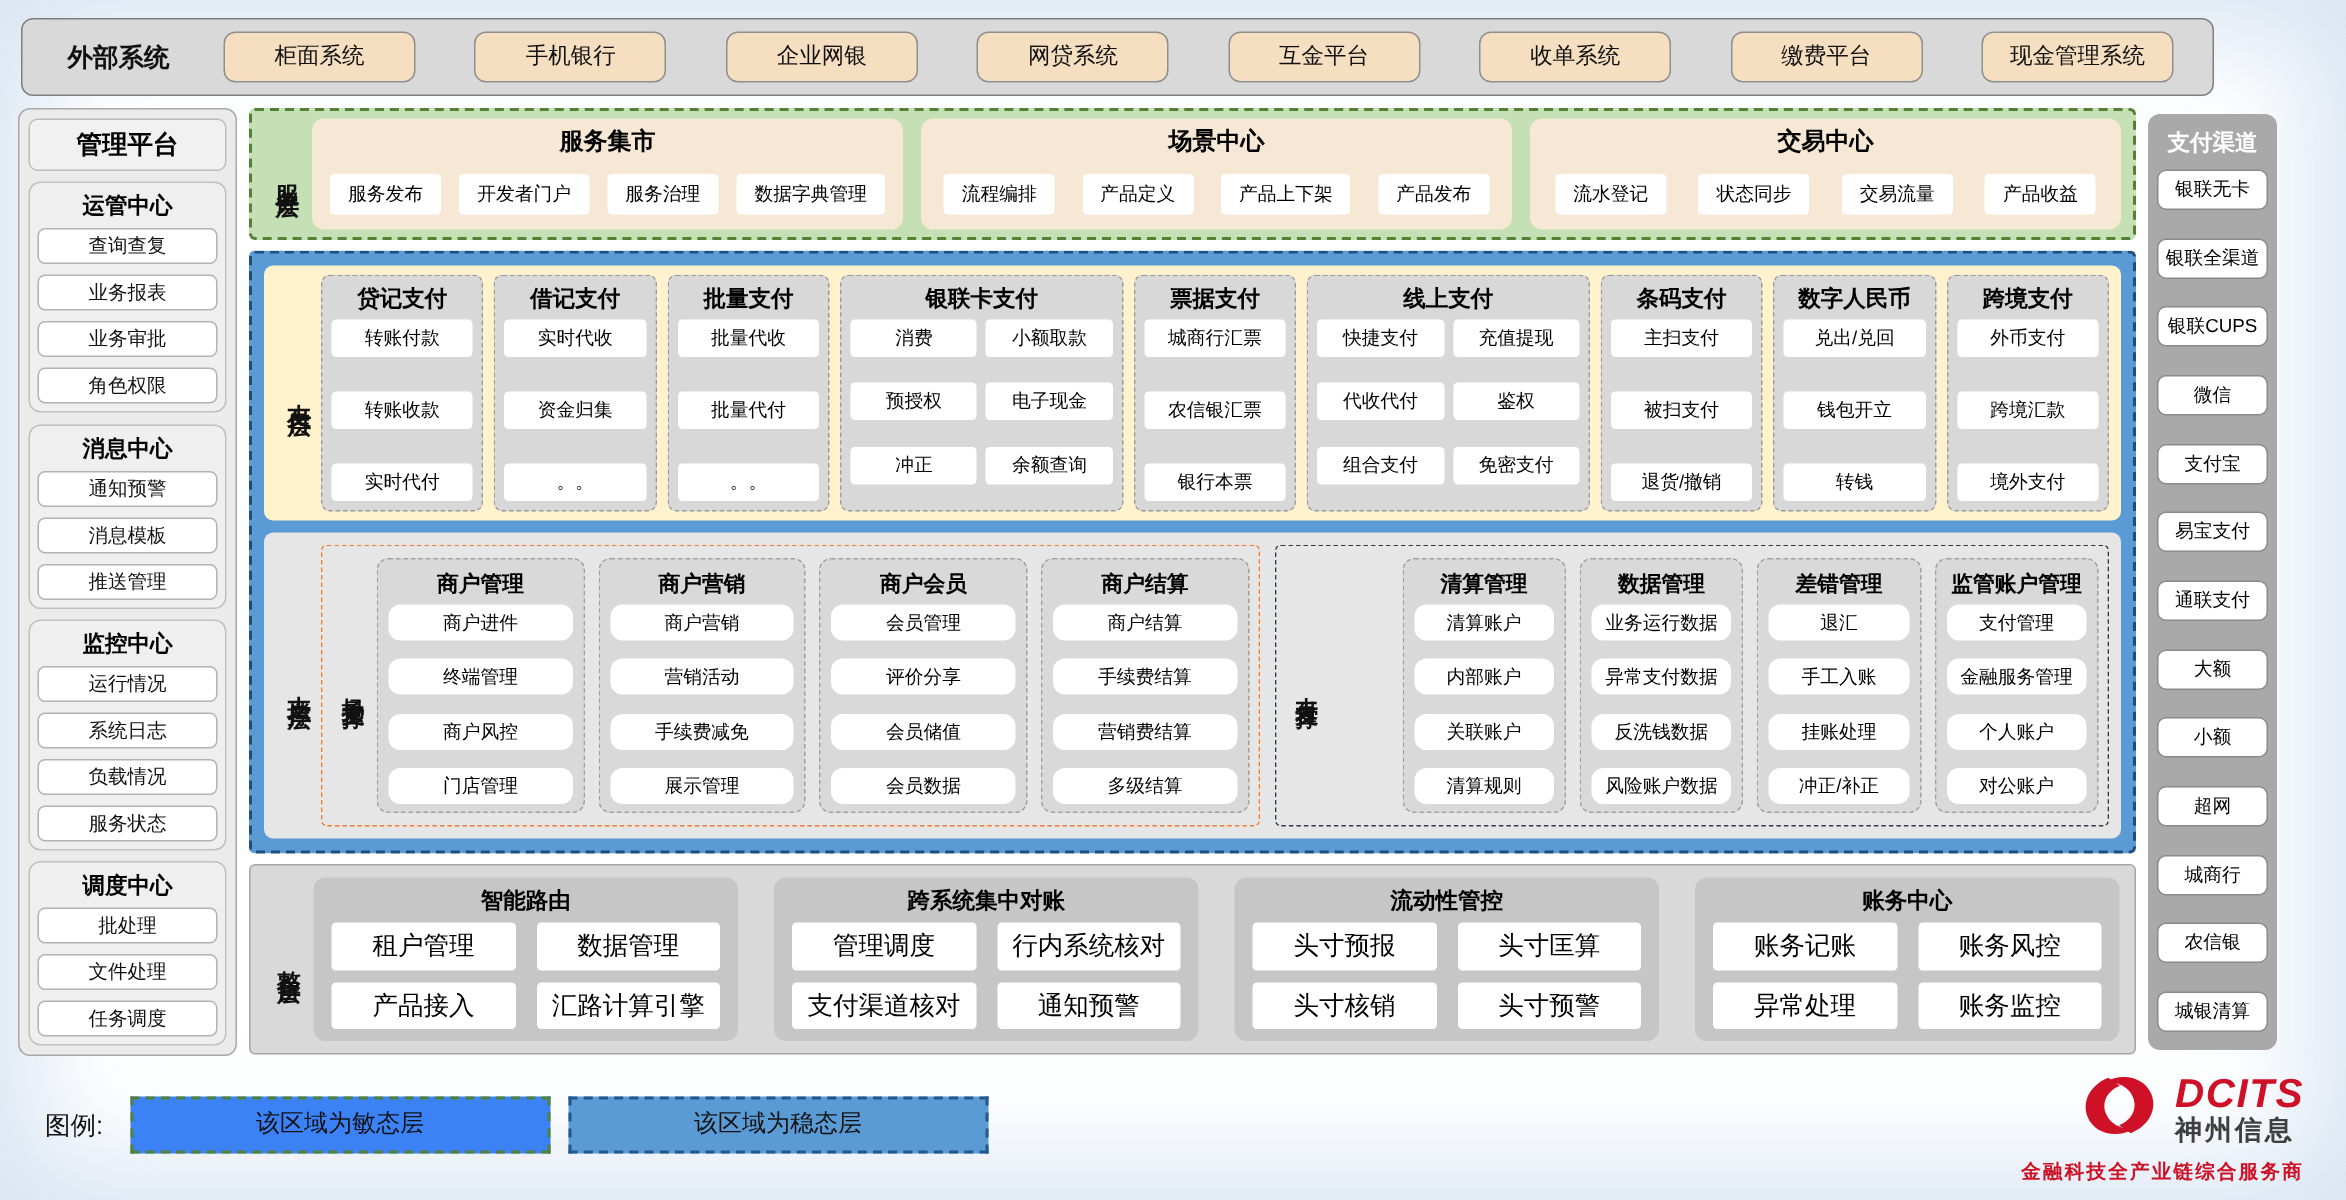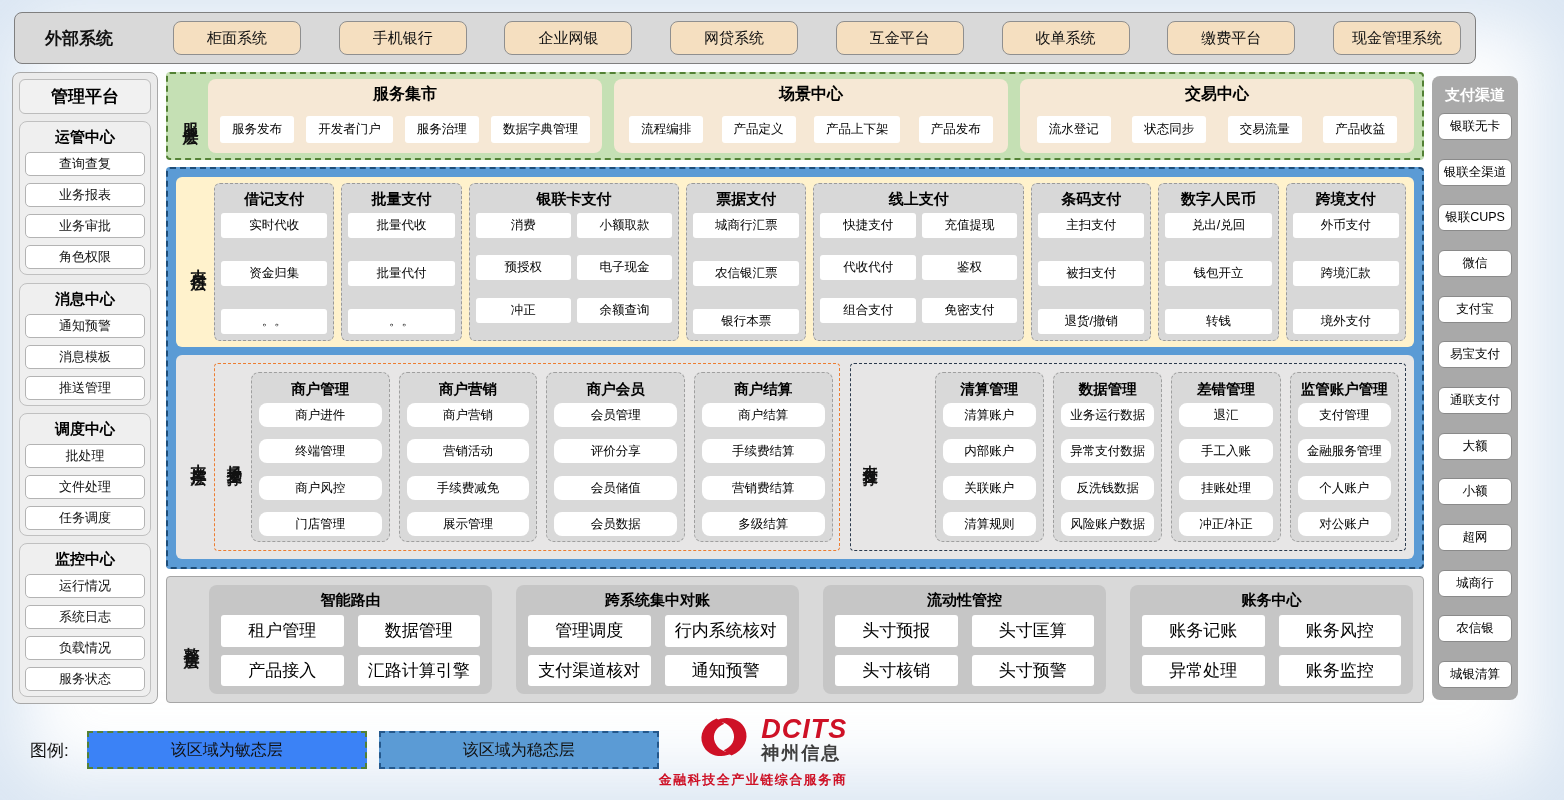--- a/index.html
+++ b/index.html
@@ -3,21 +3,21 @@
 <meta charset="utf-8">
 <style>
   html,body{margin:0;padding:0;}
   body{font-family:"Liberation Sans","DejaVu Sans",sans-serif;background:#eef4fa;}
   .page{position:relative;width:1564px;height:800px;background:#ffffff;overflow:hidden;
         box-shadow:inset 0 0 70px 24px rgba(185,208,232,.55);box-sizing:border-box;}
   *,*:before,*:after{box-sizing:border-box;}
 
   
   .topbar{position:absolute;left:14px;top:12px;width:1462px;height:52px;background:#d9d9d9;
-          border:1px solid #7f7f7f;border-radius:8px;display:flex;align-items:center;padding:0 14px 0 30px;gap:24px;}
+          border:1px solid #7f7f7f;border-radius:8px;display:flex;align-items:center;padding:0 26px 0 30px;}
   .topbar-label{font-size:17px;font-weight:bold;color:#111;margin-right:36px;white-space:nowrap;}
   .topbar-items{flex:1;display:flex;justify-content:space-between;align-items:center;}
   .ext-btn{width:128px;height:34px;line-height:32px;text-align:center;background:#f5dfc0;
            border:1px solid #8f8f8f;border-radius:8px;font-size:15px;color:#111;}
 
   
   .mid{position:absolute;left:12px;top:72px;width:1506px;height:632px;display:flex;}
 
   
   .left{width:146px;height:100%;background:#ebebeb;border:1px solid #a8a8a8;border-radius:8px;
@@ -90,21 +90,21 @@
   
   .right{width:86px;height:624px;margin-top:4px;background:#a9a9a9;border-radius:8px;
          padding:10px 6px 12px;display:flex;flex-direction:column;}
   .right-title{font-size:15px;font-weight:bold;color:#fff;text-align:center;margin-bottom:8px;white-space:nowrap;}
   .ch-items{flex:1;display:flex;flex-direction:column;justify-content:space-between;}
   .ch-btn{height:27px;line-height:25px;background:#fff;border:1px solid #8a8a8a;border-radius:6px;
           text-align:center;font-size:12.5px;white-space:nowrap;}
 
   
   .footer{position:absolute;left:0;bottom:0;width:100%;height:92px;display:flex;
-          align-items:center;padding:0 28px 8px 30px;}
+          align-items:center;justify-content:space-between;padding:0 28px 8px 30px;}
   .legend{display:flex;align-items:center;gap:12px;}
   .legend-label{font-size:17px;color:#111;margin-right:6px;}
   .legend-box{width:280px;height:38px;line-height:34px;text-align:center;font-size:16px;color:#111;}
   .legend-green{background:#3b82f6;border:2px dashed #538135;}
   .legend-blue{background:#5b9bd5;border:2px dashed #24588c;}
 
   .logo{display:flex;flex-direction:column;align-items:flex-end;}
   .logo-top{display:flex;align-items:center;gap:6px;}
   .logo-text{display:flex;flex-direction:column;align-items:flex-start;line-height:1.05;}
   .logo-brand{font-size:27px;font-weight:bold;font-style:italic;color:#ce1126;letter-spacing:1px;}
@@ -145,34 +145,34 @@
       </div>
       <div class="mgmt-group">
         <div class="mgmt-group-title">消息中心</div>
         <div class="mgmt-items">
             <div class="mgmt-btn">通知预警</div>
             <div class="mgmt-btn">消息模板</div>
             <div class="mgmt-btn">推送管理</div>
           </div>
       </div>
       <div class="mgmt-group">
-        <div class="mgmt-group-title">调度中心</div>
-        <div class="mgmt-items">
-            <div class="mgmt-btn">批处理</div>
-            <div class="mgmt-btn">文件处理</div>
-            <div class="mgmt-btn">任务调度</div>
-          </div>
-      </div>
-      <div class="mgmt-group">
         <div class="mgmt-group-title">监控中心</div>
         <div class="mgmt-items">
             <div class="mgmt-btn">运行情况</div>
             <div class="mgmt-btn">系统日志</div>
             <div class="mgmt-btn">负载情况</div>
             <div class="mgmt-btn">服务状态</div>
+          </div>
+      </div>
+      <div class="mgmt-group">
+        <div class="mgmt-group-title">调度中心</div>
+        <div class="mgmt-items">
+            <div class="mgmt-btn">批处理</div>
+            <div class="mgmt-btn">文件处理</div>
+            <div class="mgmt-btn">任务调度</div>
           </div>
       </div>
     </aside>
 
     <main class="center">
 
       <section class="service">
         <div class="vlabel">服务层</div>
         <div class="svc-groups">
           <div class="svc-group">
@@ -203,20 +203,28 @@
               </div>
           </div>
         </div>
       </section>
 
       <section class="stable-wrap">
 
         <div class="payment">
           <div class="vlabel">支付层</div>
           <div class="pay-cols">
+            <div class="pay-col">
+              <div class="pay-title">贷记支付</div>
+              <div class="pay-items">
+                  <div class="pay-btn">转账付款</div>
+                  <div class="pay-btn">转账收款</div>
+                  <div class="pay-btn">实时代付</div>
+                </div>
+            </div>
             <div class="pay-col">
               <div class="pay-title">借记支付</div>
               <div class="pay-items">
                   <div class="pay-btn">实时代收</div>
                   <div class="pay-btn">资金归集</div>
                   <div class="pay-btn">。。</div>
                 </div>
             </div>
             <div class="pay-col">
               <div class="pay-title">批量支付</div>

